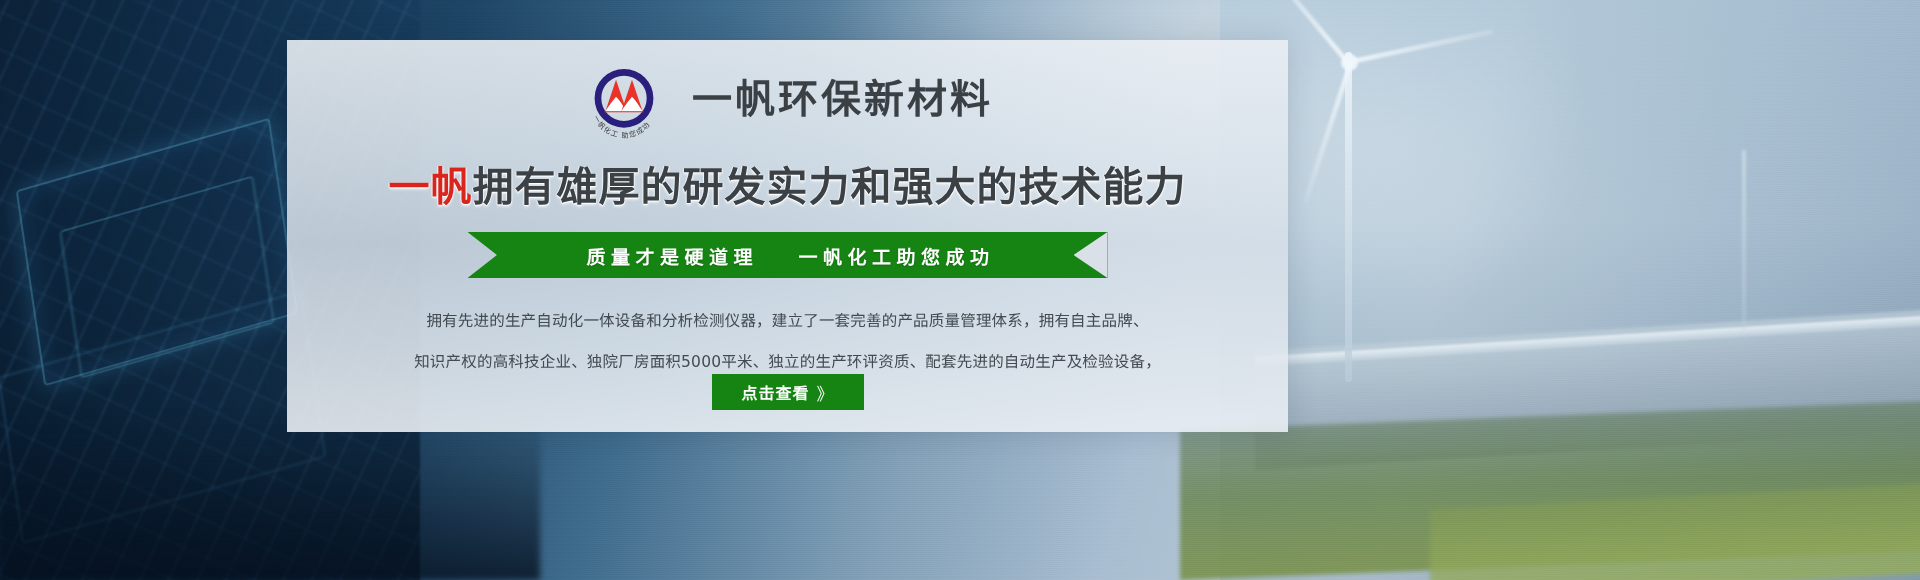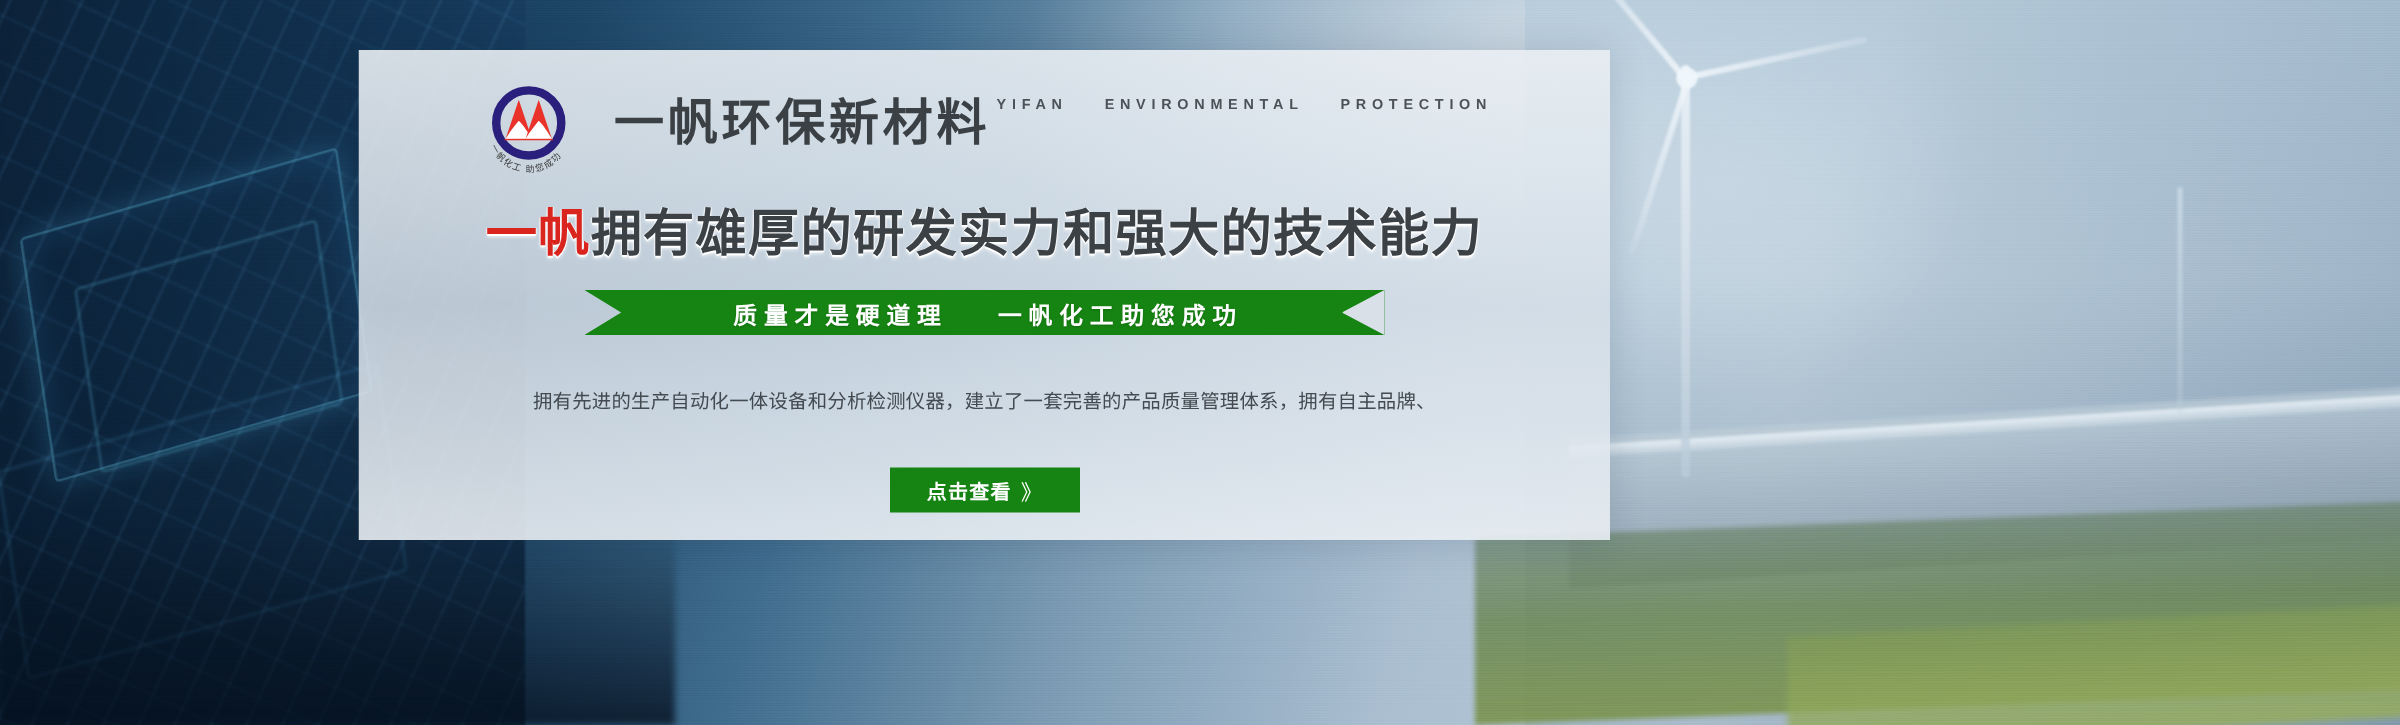--- a/index.html
+++ b/index.html
@@ -181,21 +181,21 @@
     font-family:"DejaVu Sans","Liberation Sans",sans-serif;
     text-shadow:0 1px 0 rgba(255,255,255,.95),0 2px 3px rgba(255,255,255,.75),
                 1px 0 0 rgba(255,255,255,.55),-1px 0 0 rgba(255,255,255,.55);
     white-space:nowrap;
   }
   .headline .hl{color:#d9251d;}
 
   
   .ribbon-wrap{position:absolute;left:0;right:0;top:192px;display:flex;justify-content:center;}
   .ribbon{
-    position:relative;width:640px;height:36px;
+    position:relative;width:640px;height:46px;
     background:#168412;
     display:flex;align-items:center;justify-content:center;
     clip-path:polygon(0 0,100% 0,100% 100%,0 100%,4.6% 50%);
   }
   .ribbon::after{
     content:"";position:absolute;right:0;top:0;width:34px;height:100%;
     background:#d9e0e7;
     clip-path:polygon(100% 0,100% 100%,0 50%);
   }
   .ribbon-text{
@@ -275,46 +275,40 @@
             <line x1="27" y1="64" x2="73" y2="64" stroke="#e8322a" stroke-width="1.2"></line>
 
             <text font-size="8.5" fill="#3a3a3a" font-family="DejaVu Sans, sans-serif" letter-spacing="1.4">
               <textPath href="#arcpath" startOffset="12%">一帆化工  助您成功</textPath>
             </text>
           </svg>
         </div>
 
         <div class="brand-text">
           <div class="brand-cn">一帆环保新材料</div>
-          <div class="brand-en">
-            <span>YIFAN</span>
-            <span class="gap"></span>
-            <span>ENVIRONMENTAL</span>
-            <span class="gap"></span>
-            <span>PROTECTION</span>
-          </div>
         </div>
       </div>
 
       <div class="headline">
         <span class="hl">一帆</span><span>拥有雄厚的研发实力和强大的技术能力</span>
       </div>
 
       <div class="ribbon-wrap">
         <div class="ribbon">
           <div class="ribbon-text">
             <span>质量才是硬道理</span>
             <span class="sp"></span>
             <span>一帆化工助您成功</span>
           </div>
         </div>
       </div>
 
       <div class="para">
         <p>拥有先进的生产自动化一体设备和分析检测仪器，建立了一套完善的产品质量管理体系，拥有自主品牌、</p>
+        <p>知识产权的高科技企业、独院厂房面积5000平米、独立的生产环评资质、配套先进的自动生产及检验设备，</p>
       </div>
 
       <div class="cta-wrap">
         <button class="cta">
           <span>点击查看</span>
           <span class="arrows">》</span>
         </button>
       </div>
 
     </div>

